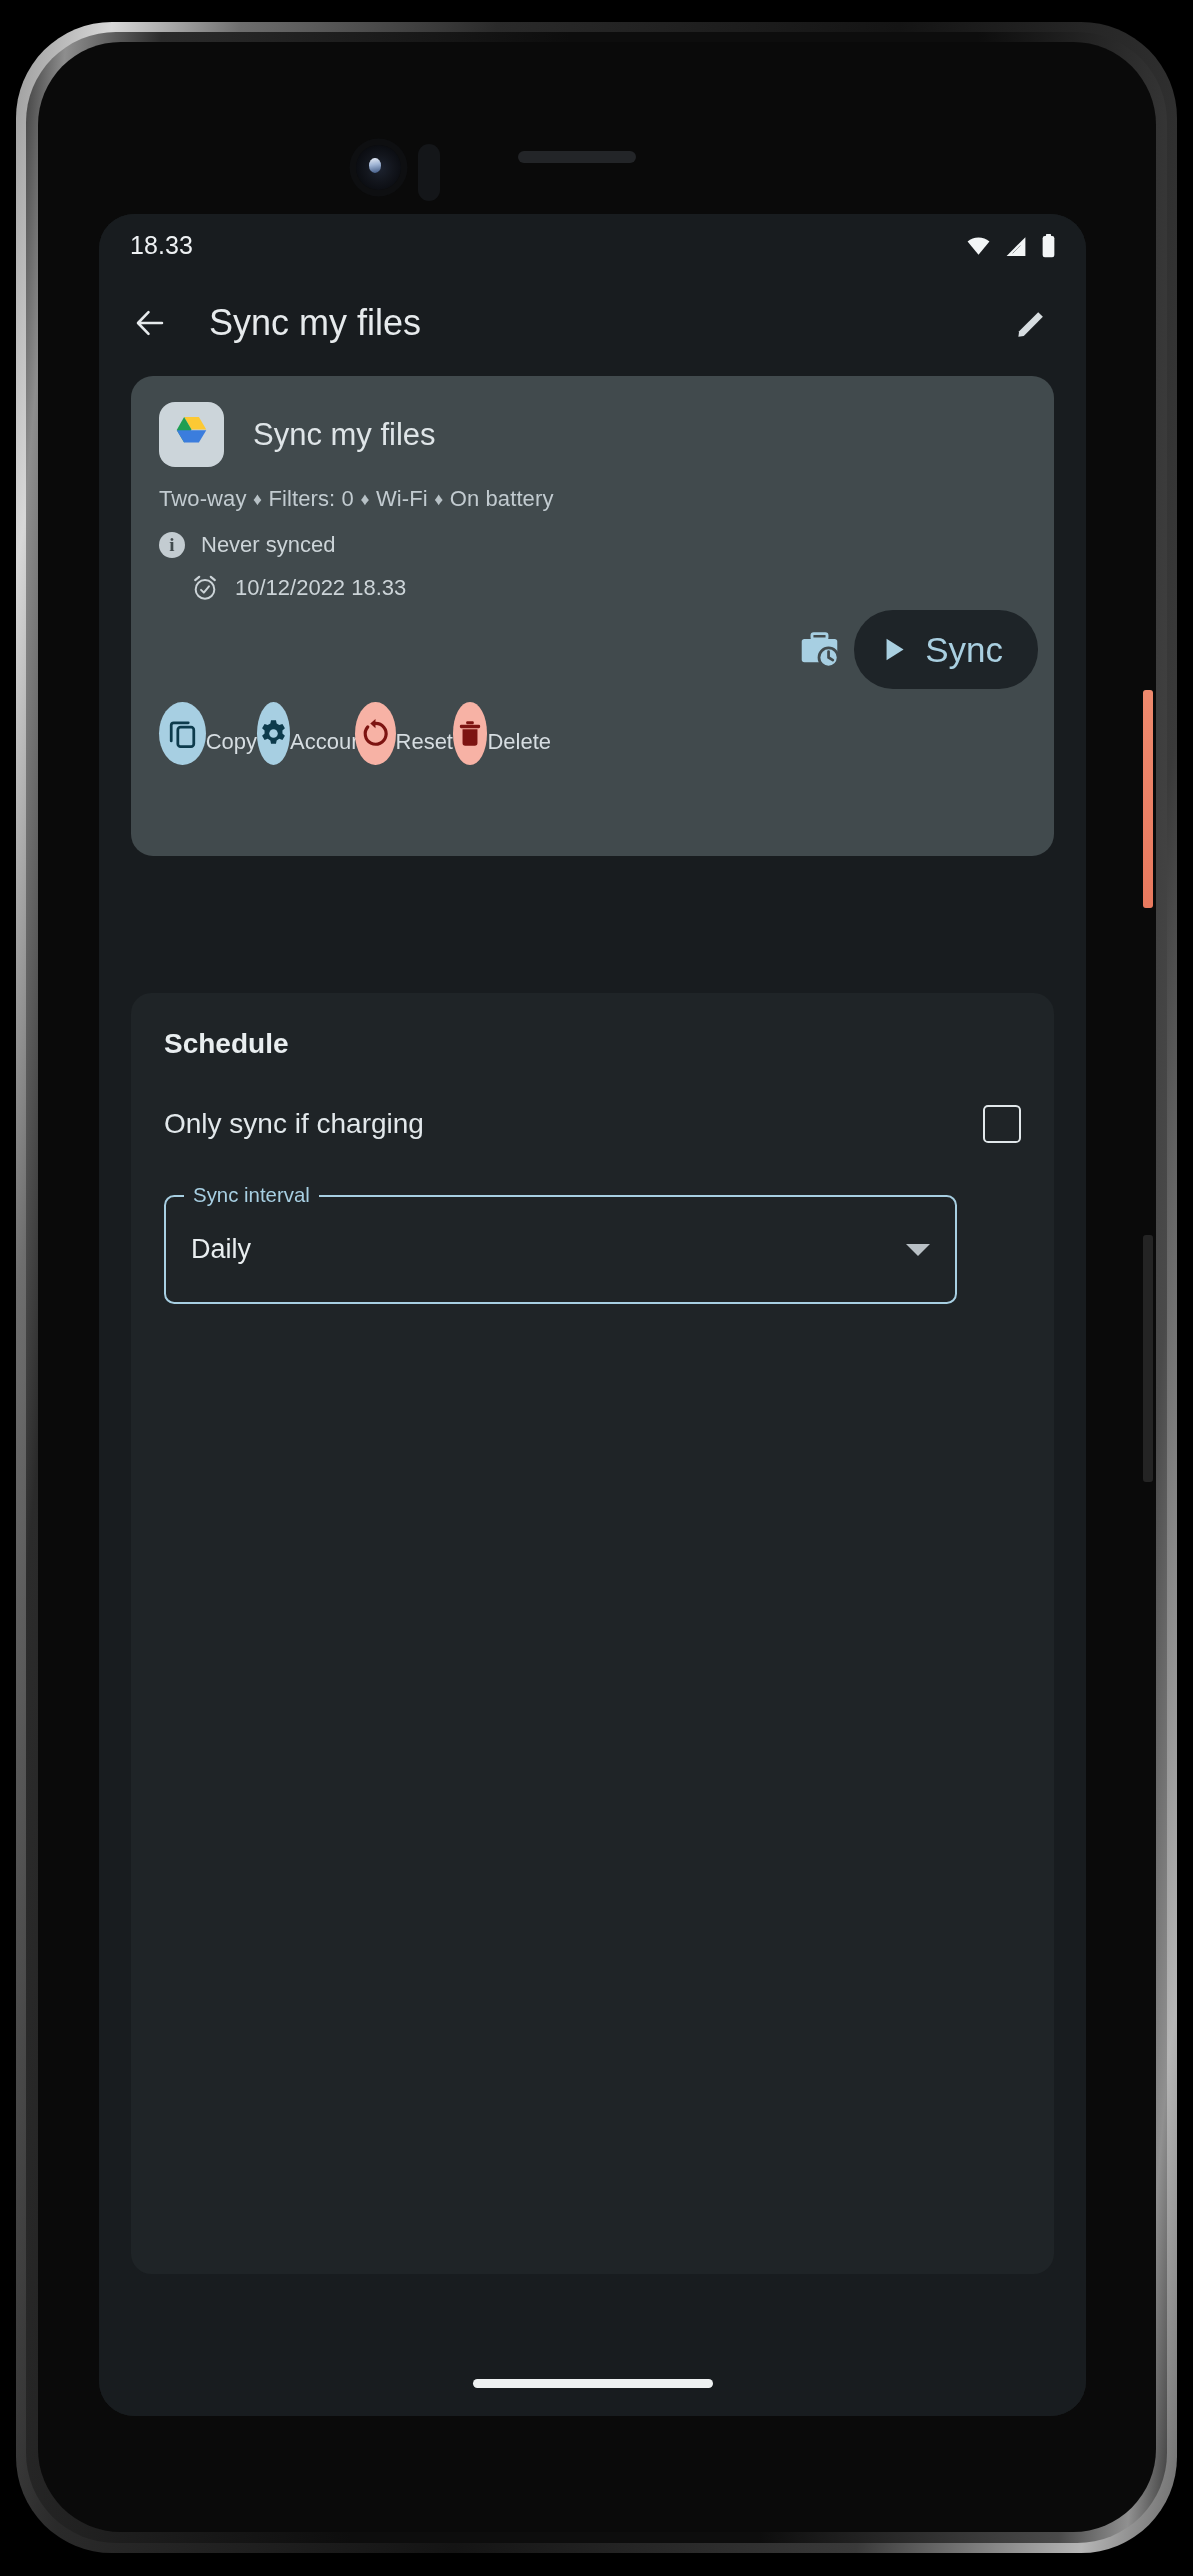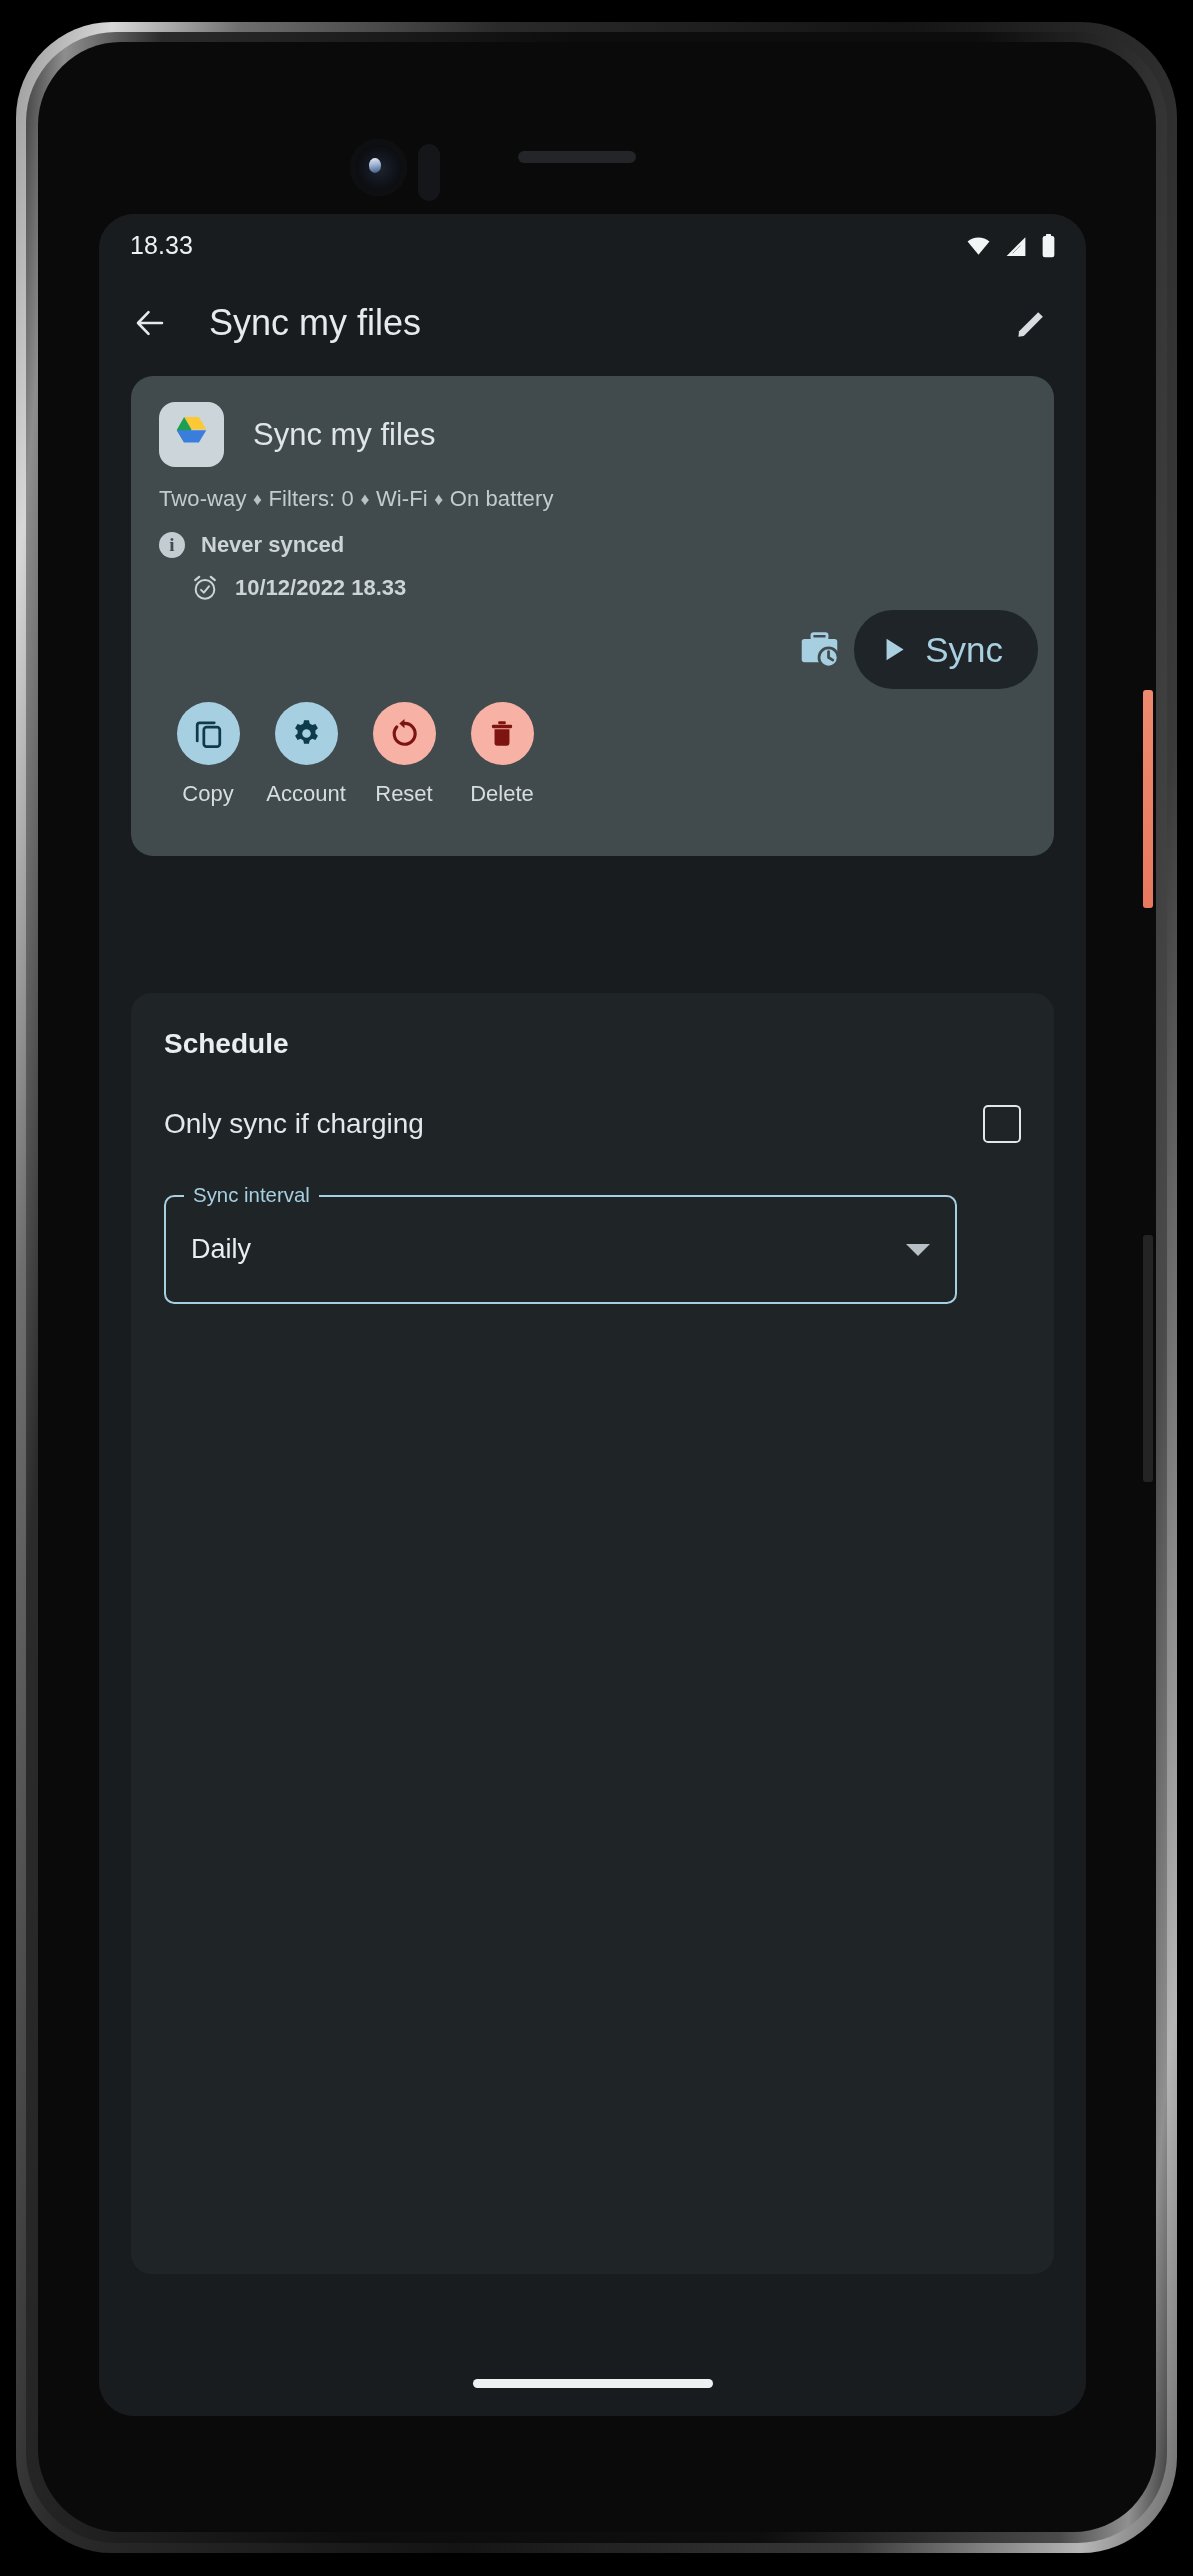--- a/index.html
+++ b/index.html
@@ -119,40 +119,40 @@
   }
   .card-title { color: #dfe5e8; font-size: 31px; margin-left: 29px; }
   .card-sub {
     color: #c2cbd0; font-size: 22px; padding: 19px 0 0 28px; letter-spacing: 0.1px;
   }
   .diamond { font-size: 17.5px; color: #b7c1c6; padding: 0 6.5px; position: relative; top: -1.5px; }
 
   .status-line {
     display: flex; align-items: center; padding: 20.4px 0 0 28px; color: #ccd4d8; font-size: 22px;
   }
-  .status-line .txt { margin-left: 16px; font-weight: bold; }
+  .status-line .txt { margin-left: 16px; }
   .status-line.second { padding-top: 16px; margin-left: 32px; }
 
   .info-dot {
     width: 26px; height: 26px; border-radius: 50%; background: #c3ccd1;
     display: flex; align-items: center; justify-content: center;
     color: #414a4d; font-size: 19px; font-weight: 700; font-family: "Liberation Serif", serif;
   }
 
   .sync-cluster { position: absolute; right: 16px; top: 234px; display: flex; align-items: center; }
   .sync-btn {
     height: 79px; padding: 0 35px 0 29px; border-radius: 39px;
     background: #1e2428; display: flex; align-items: center; gap: 19px;
   }
   .sync-btn-label { color: #a9cfe0; font-size: 35px; }
 
   .actions {
     display: flex; padding: 0 0 0 28px; position: absolute; top: 326px; left: 0;
   }
-  .action { width: 98px; display: flex; flex-direction: column; align-items: center; }
+  .action { width: 98px; display: flex; flex-direction: row; align-items: center; }
   .action-circle {
     width: 63px; height: 63px; border-radius: 50%;
     display: flex; align-items: center; justify-content: center;
   }
   .action-label { color: #d6dde1; font-size: 22px; margin-top: 16px; }
 
   
   .tabs {
     position: absolute; left: 0; top: 675px; width: 100%; height: 80px;
     display: flex; align-items: center; gap: 16px; padding-left: 32px;

